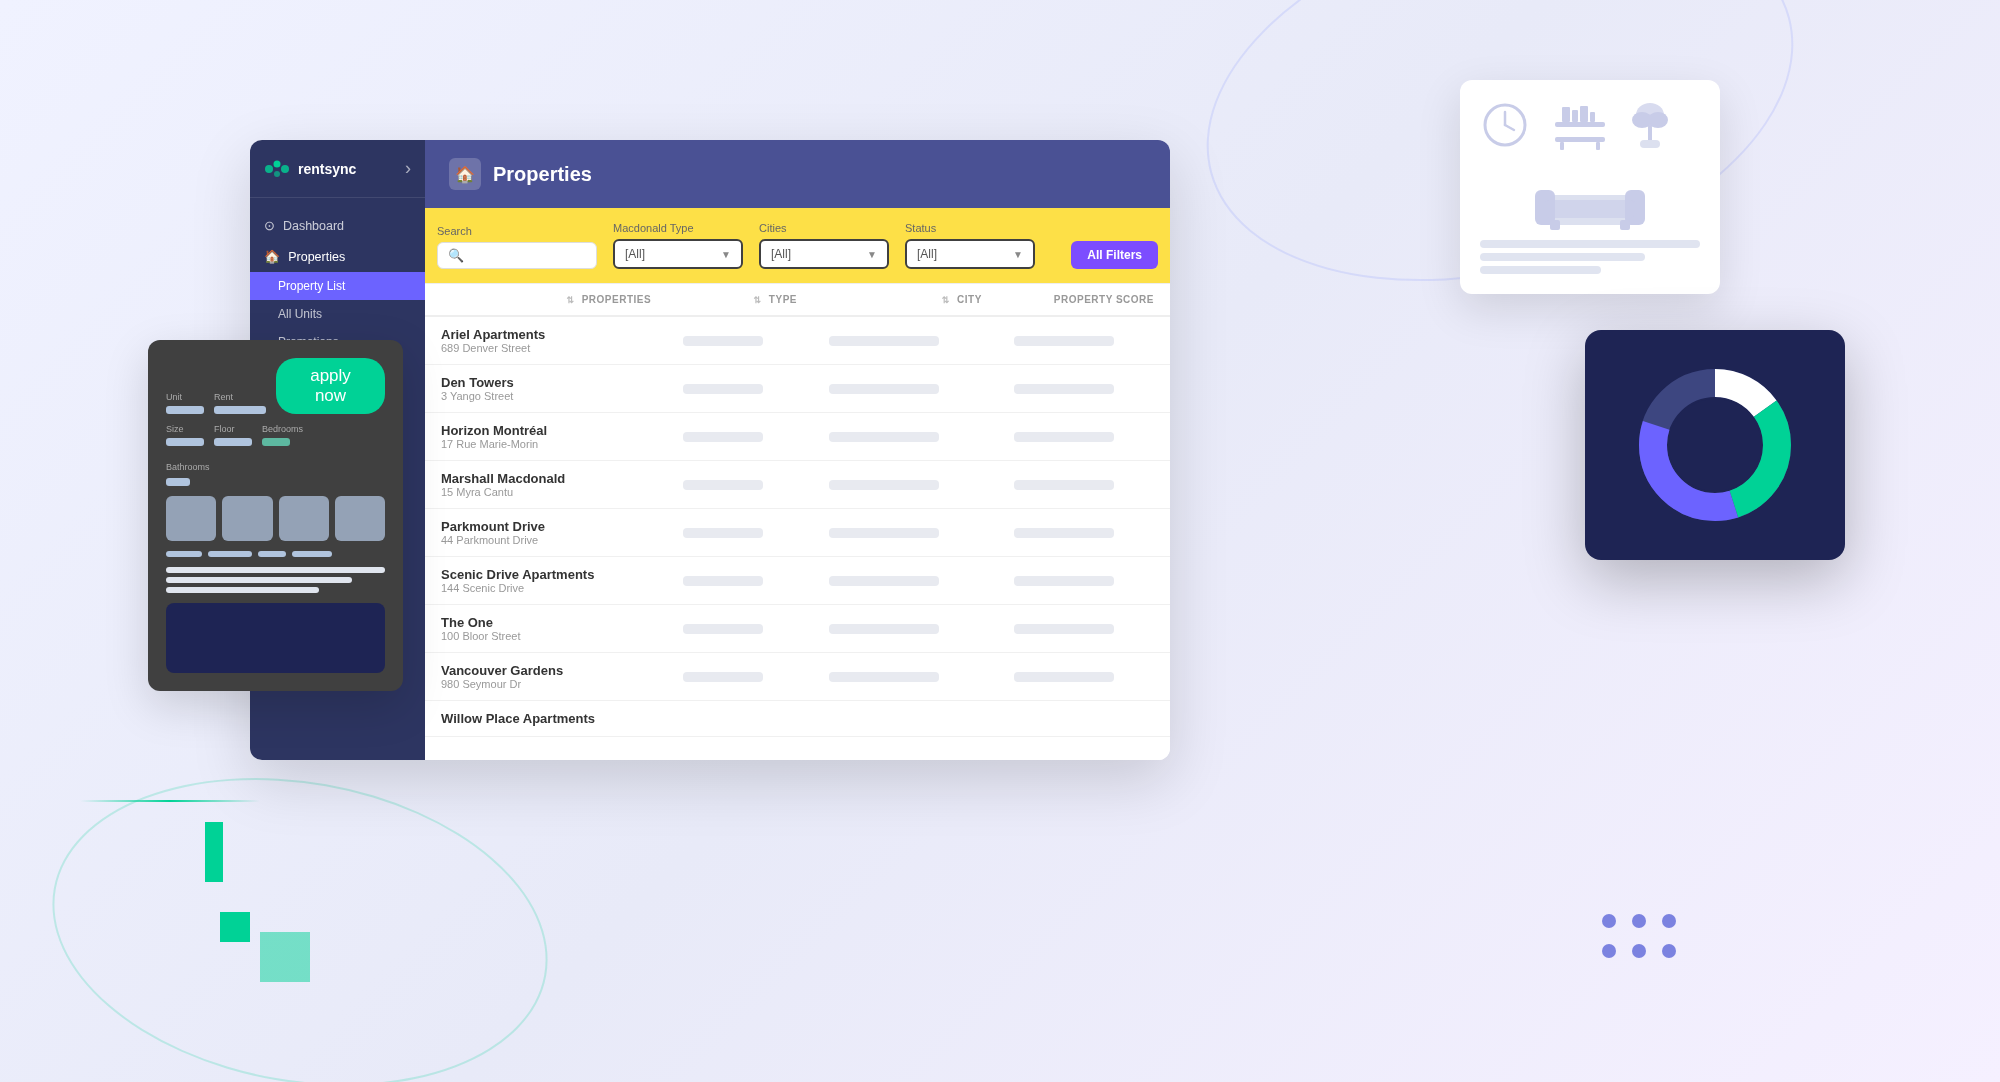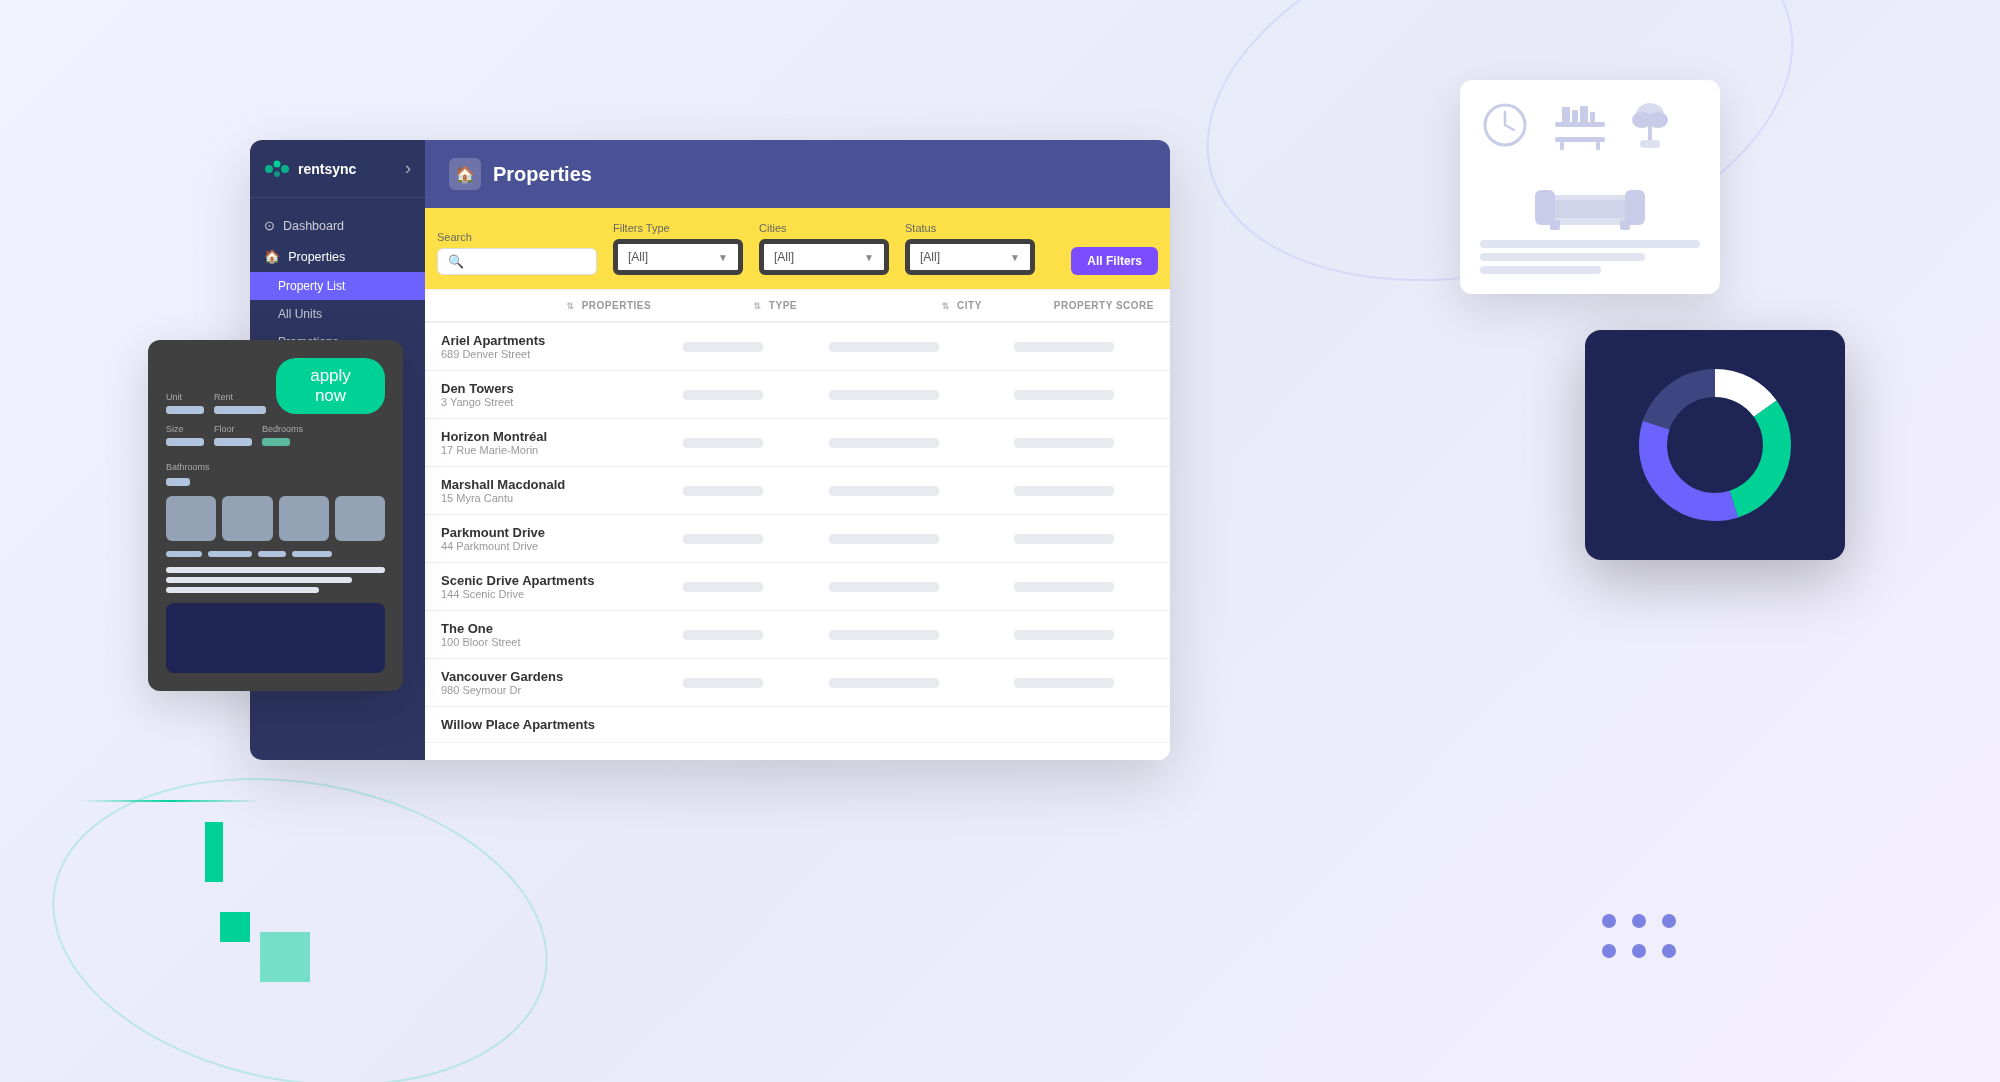--- a/index.html
+++ b/index.html
@@ -222,21 +222,21 @@
     .search-input-wrap input {
       border: none;
       outline: none;
       font-size: 12px;
       width: 120px;
       color: #333;
     }
     .filter-select {
       display: flex;
       align-items: center;
-      border: 5px solid #404040;
+      border: 2px solid #404040;
       border-radius: 6px;
       padding: 6px 10px;
       background: #fff;
       font-size: 12px;
       color: #555;
       cursor: pointer;
       width: 130px;
       justify-content: space-between;
     }
     .chevron { color: #888; font-size: 10px; }
@@ -623,21 +623,21 @@
 
     <div class="filters-bar">
       <div class="filter-group">
         <span class="filter-label">Search</span>
         <div class="search-input-wrap">
           <span class="search-icon">🔍</span>
           <input type="text" style="">
         </div>
       </div>
       <div class="filter-group">
-        <span class="filter-label">Filters Type</span>
+        <span class="filter-label">Macdonald Type</span>
         <div class="filter-select">
           <span>[All]</span>
           <span class="chevron">▼</span>
         </div>
       </div>
       <div class="filter-group">
         <span class="filter-label">Cities</span>
         <div class="filter-select">
           <span>[All]</span>
           <span class="chevron">▼</span>

